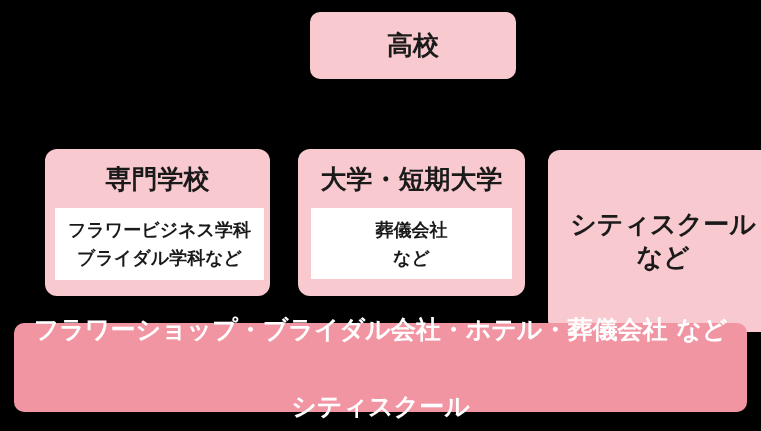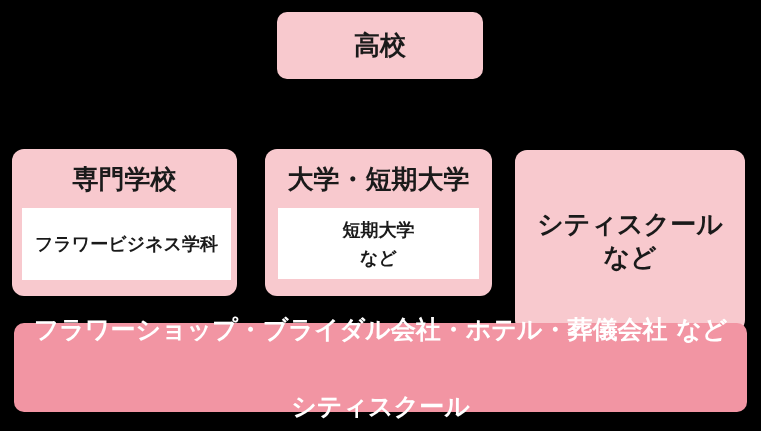--- a/index.html
+++ b/index.html
@@ -13,20 +13,21 @@
     height: 431px;
     background: var(--background, #000000);
     font-family: "DejaVu Sans", "Liberation Sans", sans-serif;
     overflow: hidden;
   }
   .box {
     position: absolute;
     background: var(--box-fill, #f8c9ce);
     color: var(--title-text, #1a1a1a);
     box-sizing: border-box;
+    margin-left: 33px;
   }
   .top-box {
     left: 277px; top: 12px;
     width: 206px; height: 67px;
     border-radius: 10px;
     display: flex; align-items: center; justify-content: center;
     font-size: 26px; font-weight: bold;
   }
   .school-box {
     top: 149px; height: 147px;
@@ -82,27 +83,28 @@
 <div class="canvas">
 
   <div class="box top-box">
     <span>高校</span>
   </div>
 
   <div class="box school-box box1">
     <div class="school-title">専門学校</div>
     <div class="inner-panel">
       <div>フラワービジネス学科</div>
+      <div>ブライダル学科など</div>
     </div>
   </div>
 
   <div class="box school-box box2">
     <div class="school-title">大学・短期大学</div>
     <div class="inner-panel">
-      <div>短期大学</div>
+      <div>葬儀会社</div>
       <div>など</div>
     </div>
   </div>
 
   <div class="box school-box box3">
     <div class="big-lines">
       <div>シティスクール</div>
       <div>など</div>
     </div>
   </div>

